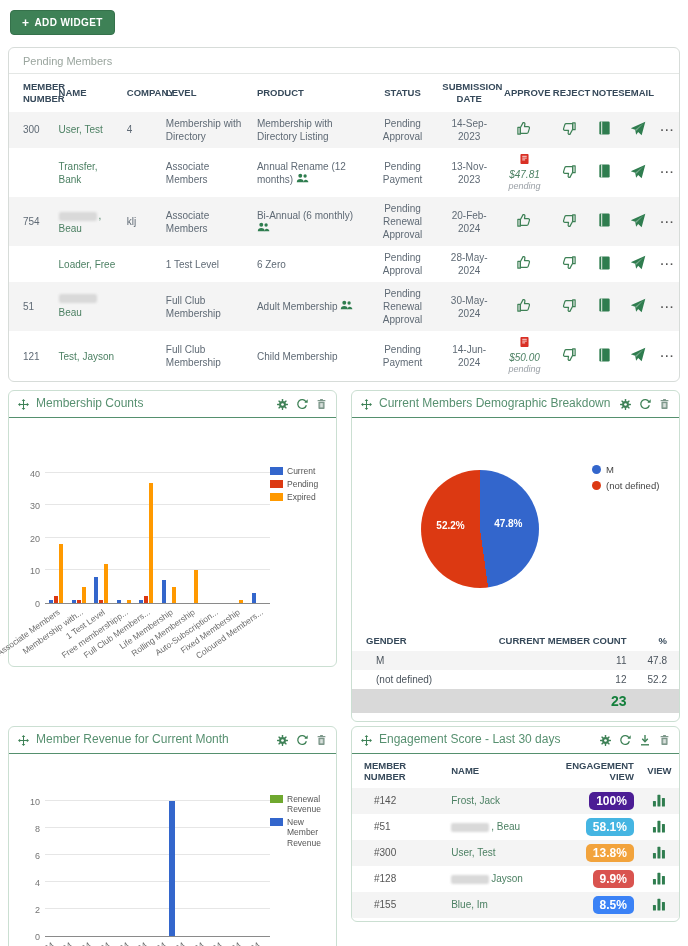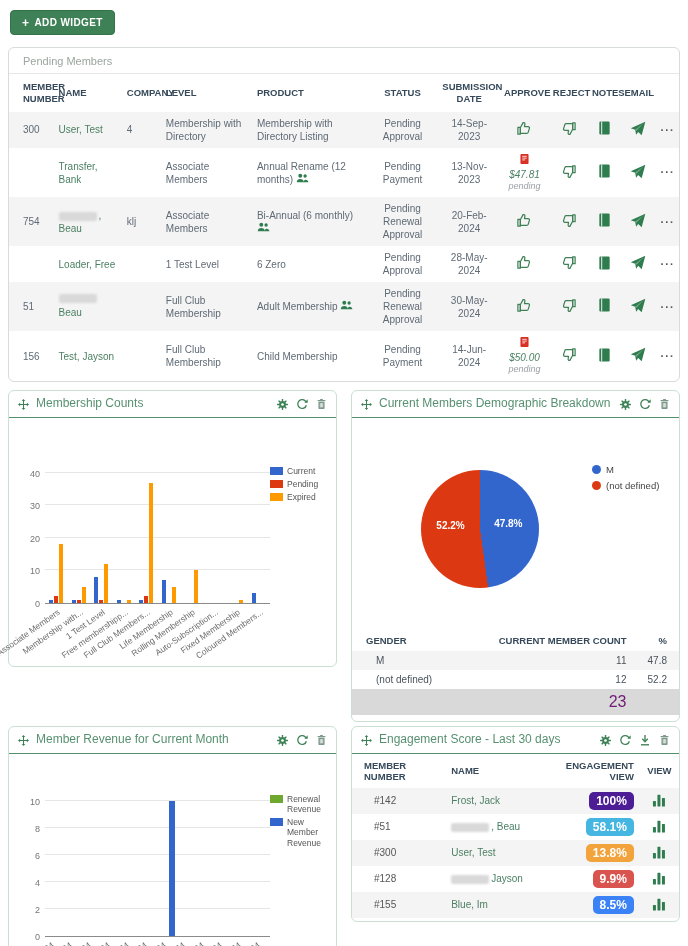--- a/index.html
+++ b/index.html
@@ -74,21 +74,21 @@
   .pie-legend .lt { font-size:9.5px; color:#444; }
 
   table.mini { width:100%; border-collapse:collapse; font-size:10px; color:#4a535c; margin-top:8px; }
   table.mini th { color:#36495a; font-size:9.5px; font-weight:bold; text-align:left; padding:5px 6px; }
   table.mini td { padding:4px 6px; }
   table.mini th:first-child, table.mini td:first-child { padding-left:14px; }
   table.mini .num { text-align:right; }
   table.mini th.num { text-align:right; }
   table.mini tr.stripe { background:#f4f4f4; }
   tr.total-row { background:#d9d9d9; }
-  tr.total-row td { font-size:16px; font-weight:normal; color:#701a75; padding:4px 6px; }
+  tr.total-row td { font-size:14px; font-weight:bold; color:#15803d; padding:4px 6px; }
   table.mini td.g-ind { padding-left:24px; }
   table.mini td:last-child, table.mini th:last-child { padding-right:12px; }
 
   
   table.eng { width:100%; border-collapse:collapse; font-size:10px; }
   table.eng th { color:#36495a; font-size:9.5px; font-weight:bold; text-align:left; padding:6px 6px; }
   table.eng th:first-child { padding-left:12px; }
   table.eng td { padding:4px 6px; vertical-align:middle; height:24px;margin-top:45px; }
   table.eng td:first-child { padding-left:22px; color:#555; }
   table.eng tbody tr:nth-child(odd) { background:#f4f4f4; }
@@ -307,21 +307,21 @@
                   <rect x="2.5" y="1.5" width="11" height="14" rx="1.3" fill="#2f7d4f"></rect>
                   <path d="M5 1.5v14" stroke="#e8f1ea" stroke-width="1.1"></path>
                 </svg></span></td>
             <td class="c"><span class="icon-btn"><svg width="16" height="15" viewBox="0 0 17 16">
                   <path d="M16.3 0.8L0.8 7.6l4.7 1.8 1 5.2 2.2-3 3.7 3.5z" fill="#2f7d4f"></path>
                   <path d="M5.5 9.4l9.2-7.2-7.9 8.3z" fill="#fff" opacity=".35"></path>
                 </svg></span></td>
             <td class="c"><span class="menu-dots">···</span></td>
           </tr>
           <tr>
-            <td>156</td>
+            <td>121</td>
             <td><span class="name-link">Test, Jayson</span></td>
             <td></td>
             <td>Full Club Membership</td>
             <td>Child Membership </td>
             <td class="c">Pending Payment</td>
             <td class="c">14-Jun-2024</td>
             <td class="c">
               <div><span class="icon"><svg width="9" height="12" viewBox="0 0 10 12">
                     <rect x="0.5" y="0.5" width="9" height="11" rx="1" fill="#d93025"></rect>
                     <path d="M2.5 3h5M2.5 5h5M2.5 7h3.2" stroke="#fff" stroke-width=".9"></path>

